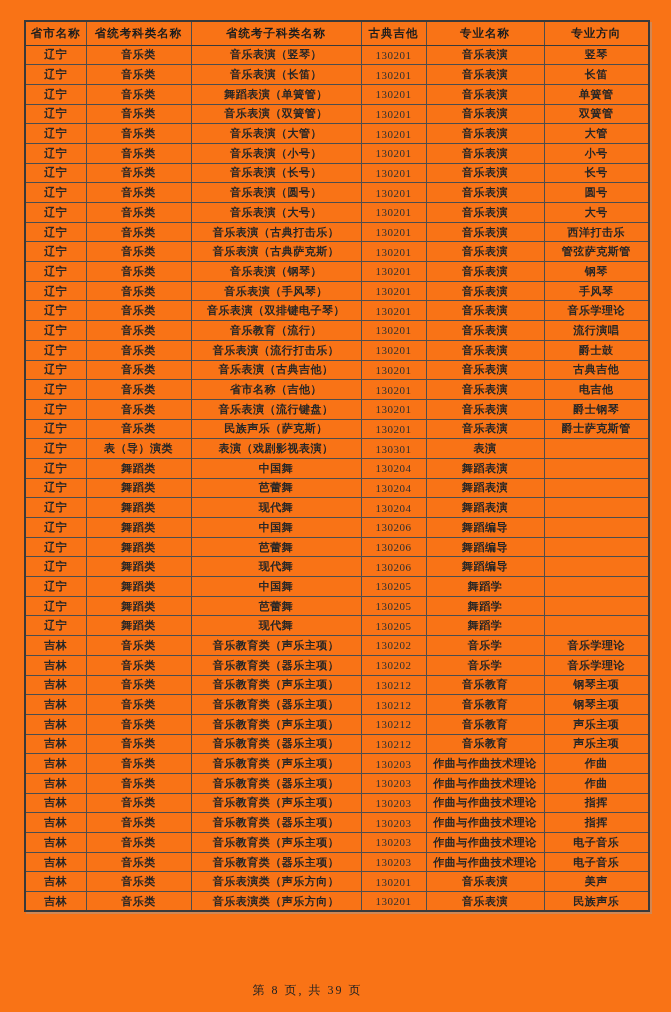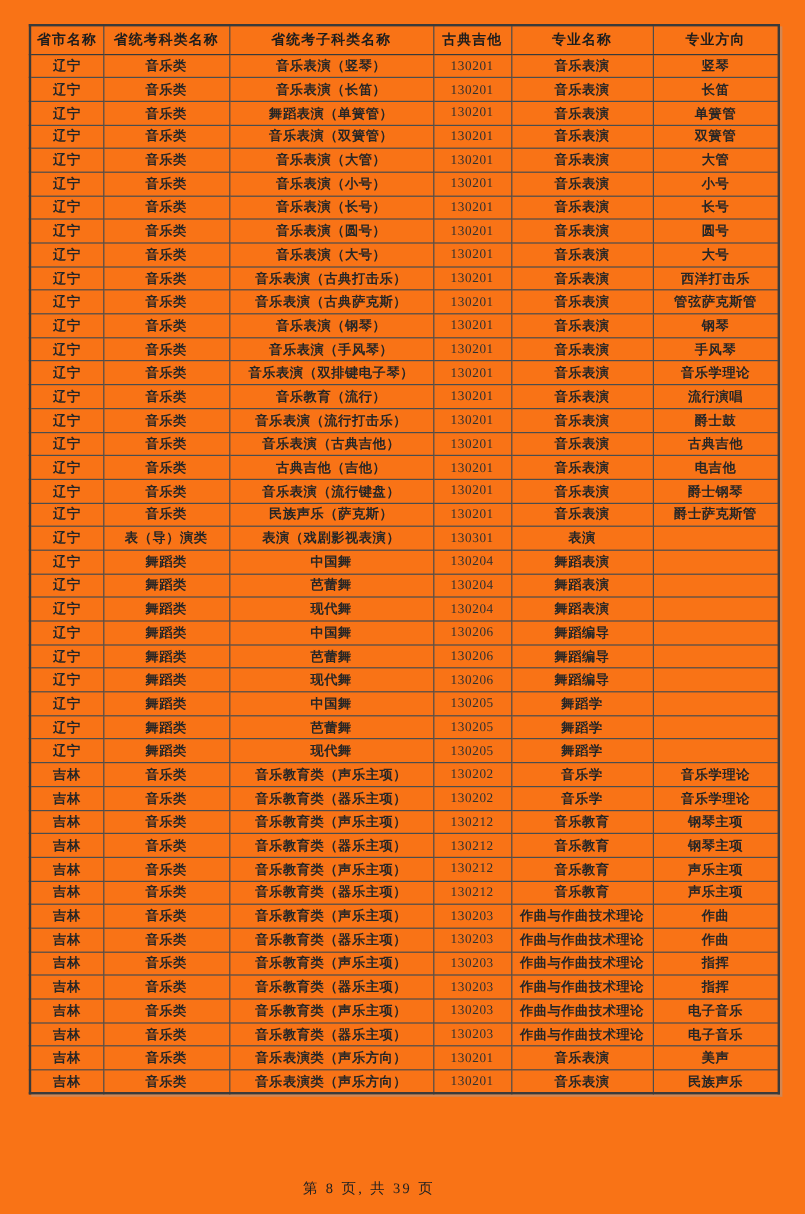--- a/index.html
+++ b/index.html
@@ -224,21 +224,21 @@
           <td>辽宁</td>
           <td>音乐类</td>
           <td>音乐表演（古典吉他）</td>
           <td class="code">130201</td>
           <td>音乐表演</td>
           <td>古典吉他</td>
         </tr>
         <tr>
           <td>辽宁</td>
           <td>音乐类</td>
-          <td>古典吉他（吉他）</td>
+          <td>省市名称（吉他）</td>
           <td class="code">130201</td>
           <td>音乐表演</td>
           <td>电吉他</td>
         </tr>
         <tr>
           <td>辽宁</td>
           <td>音乐类</td>
           <td>音乐表演（流行键盘）</td>
           <td class="code">130201</td>
           <td>音乐表演</td>

